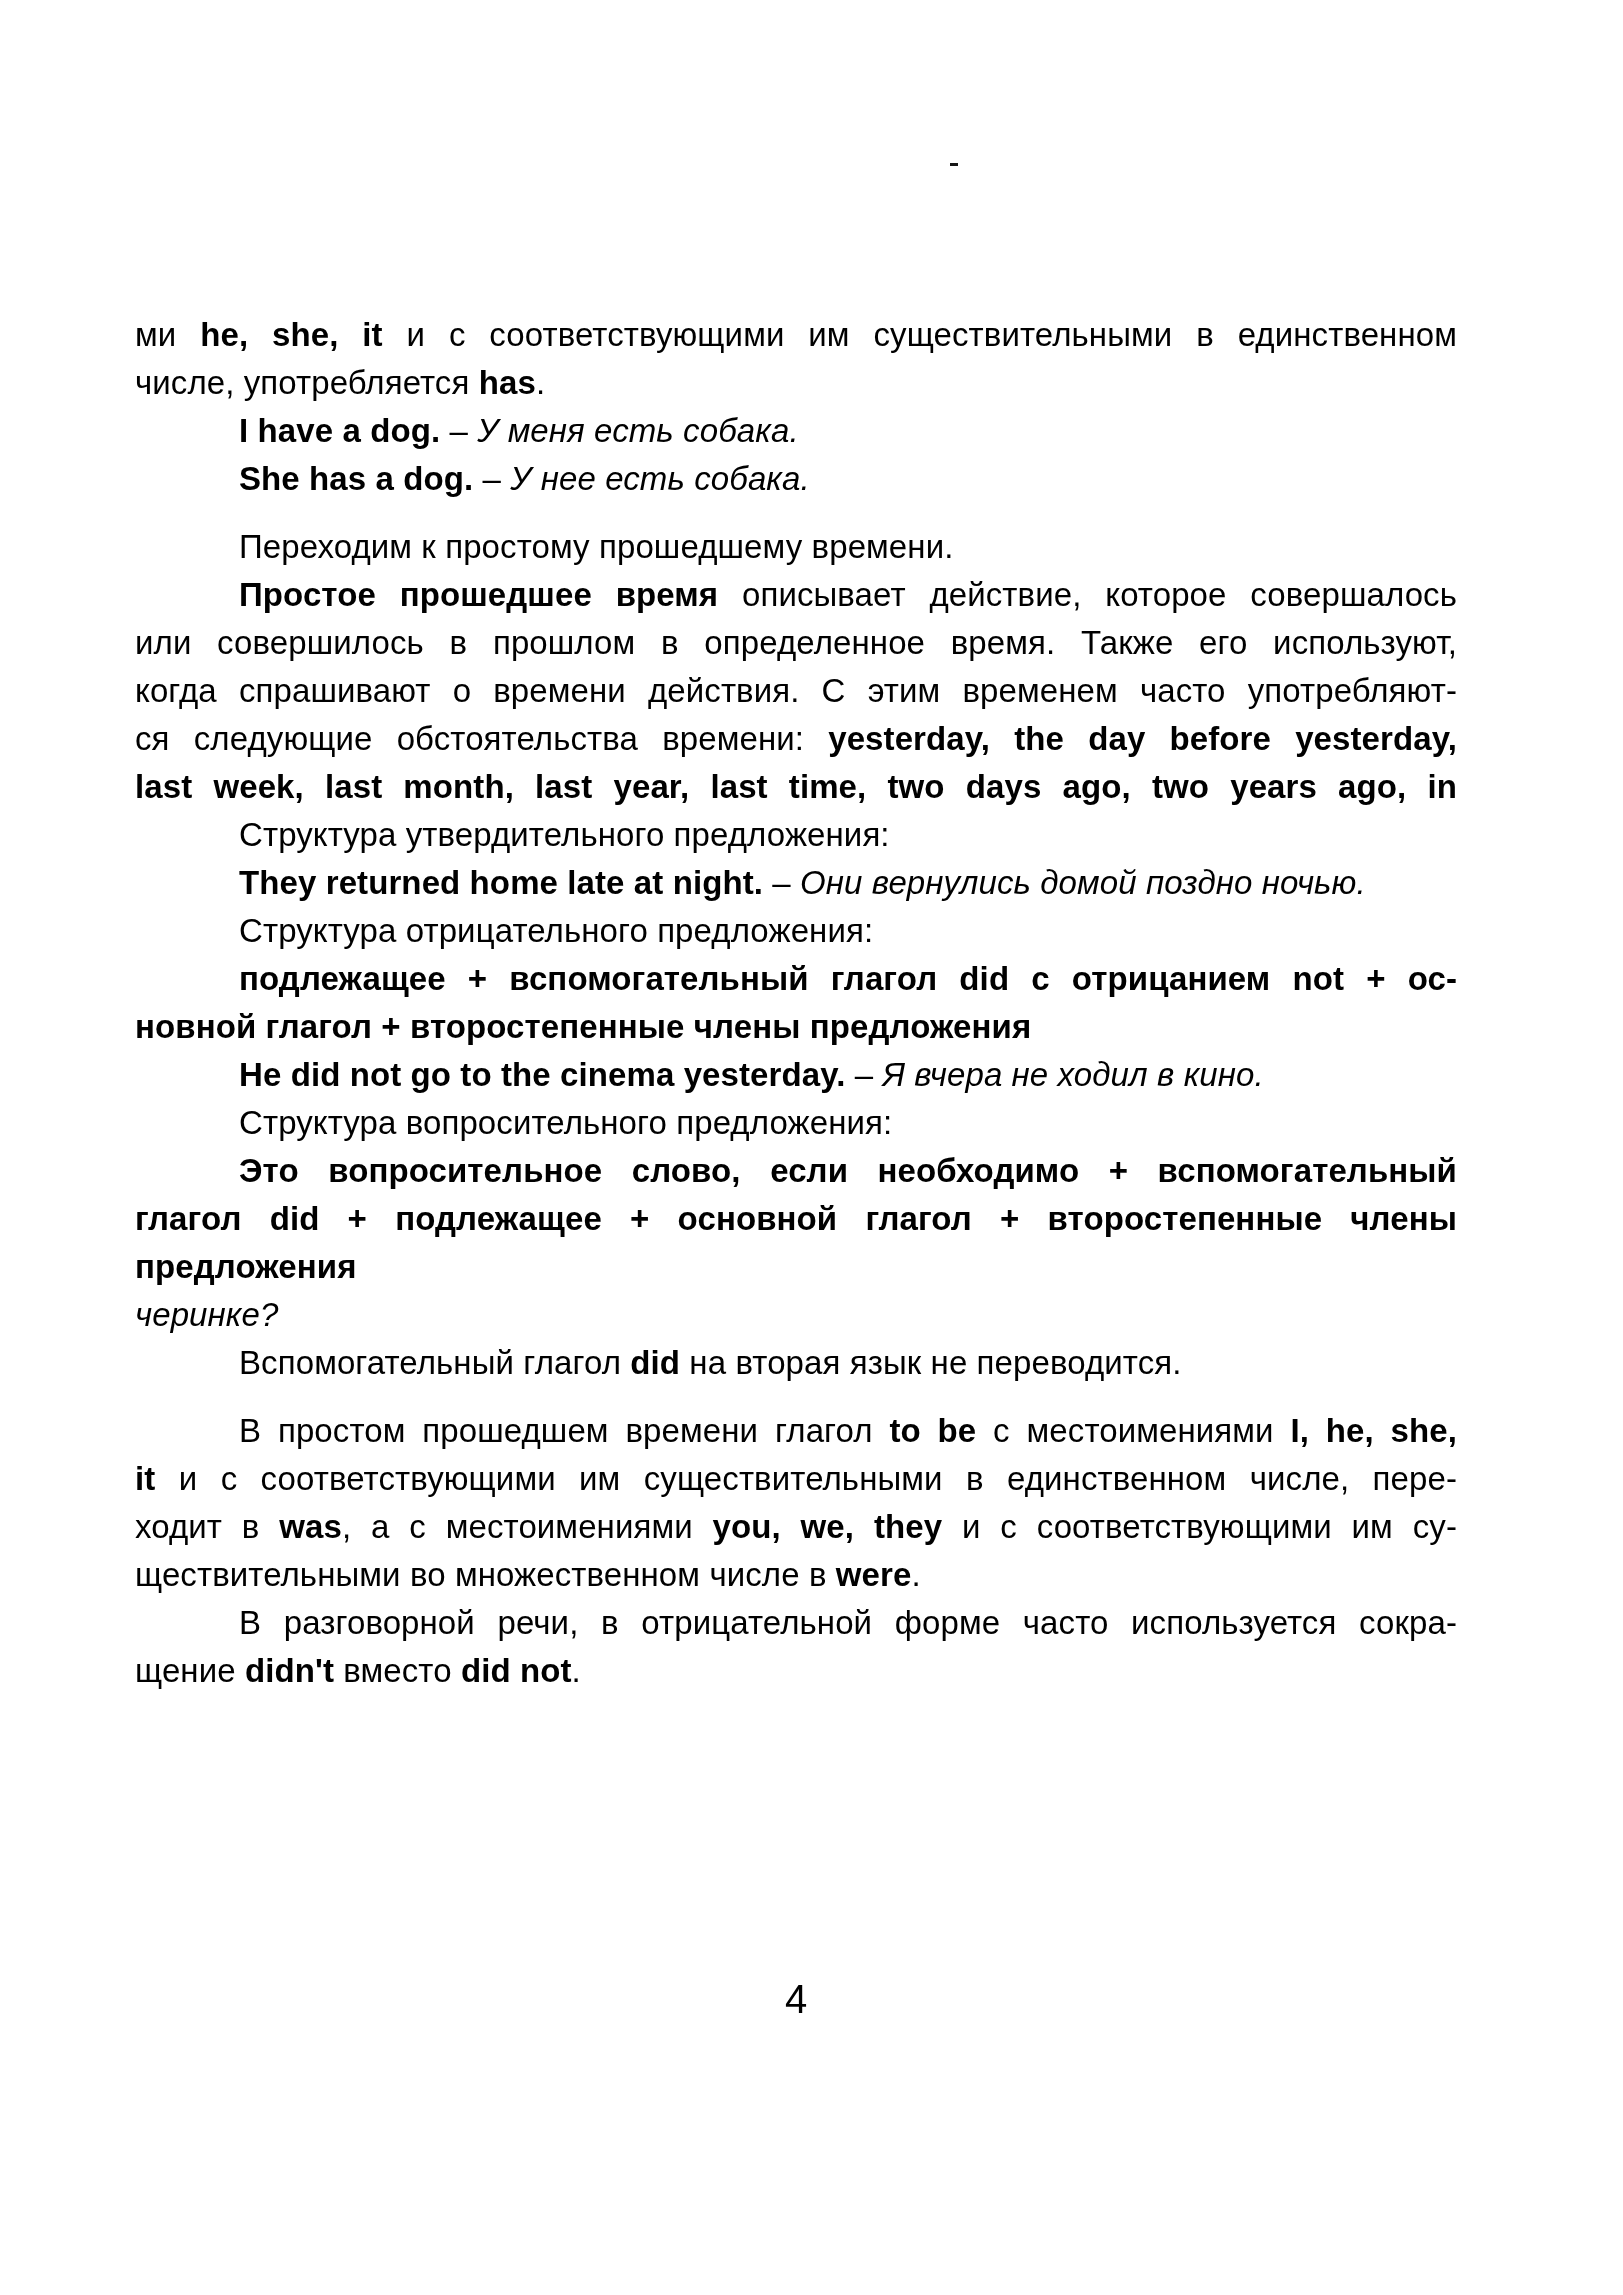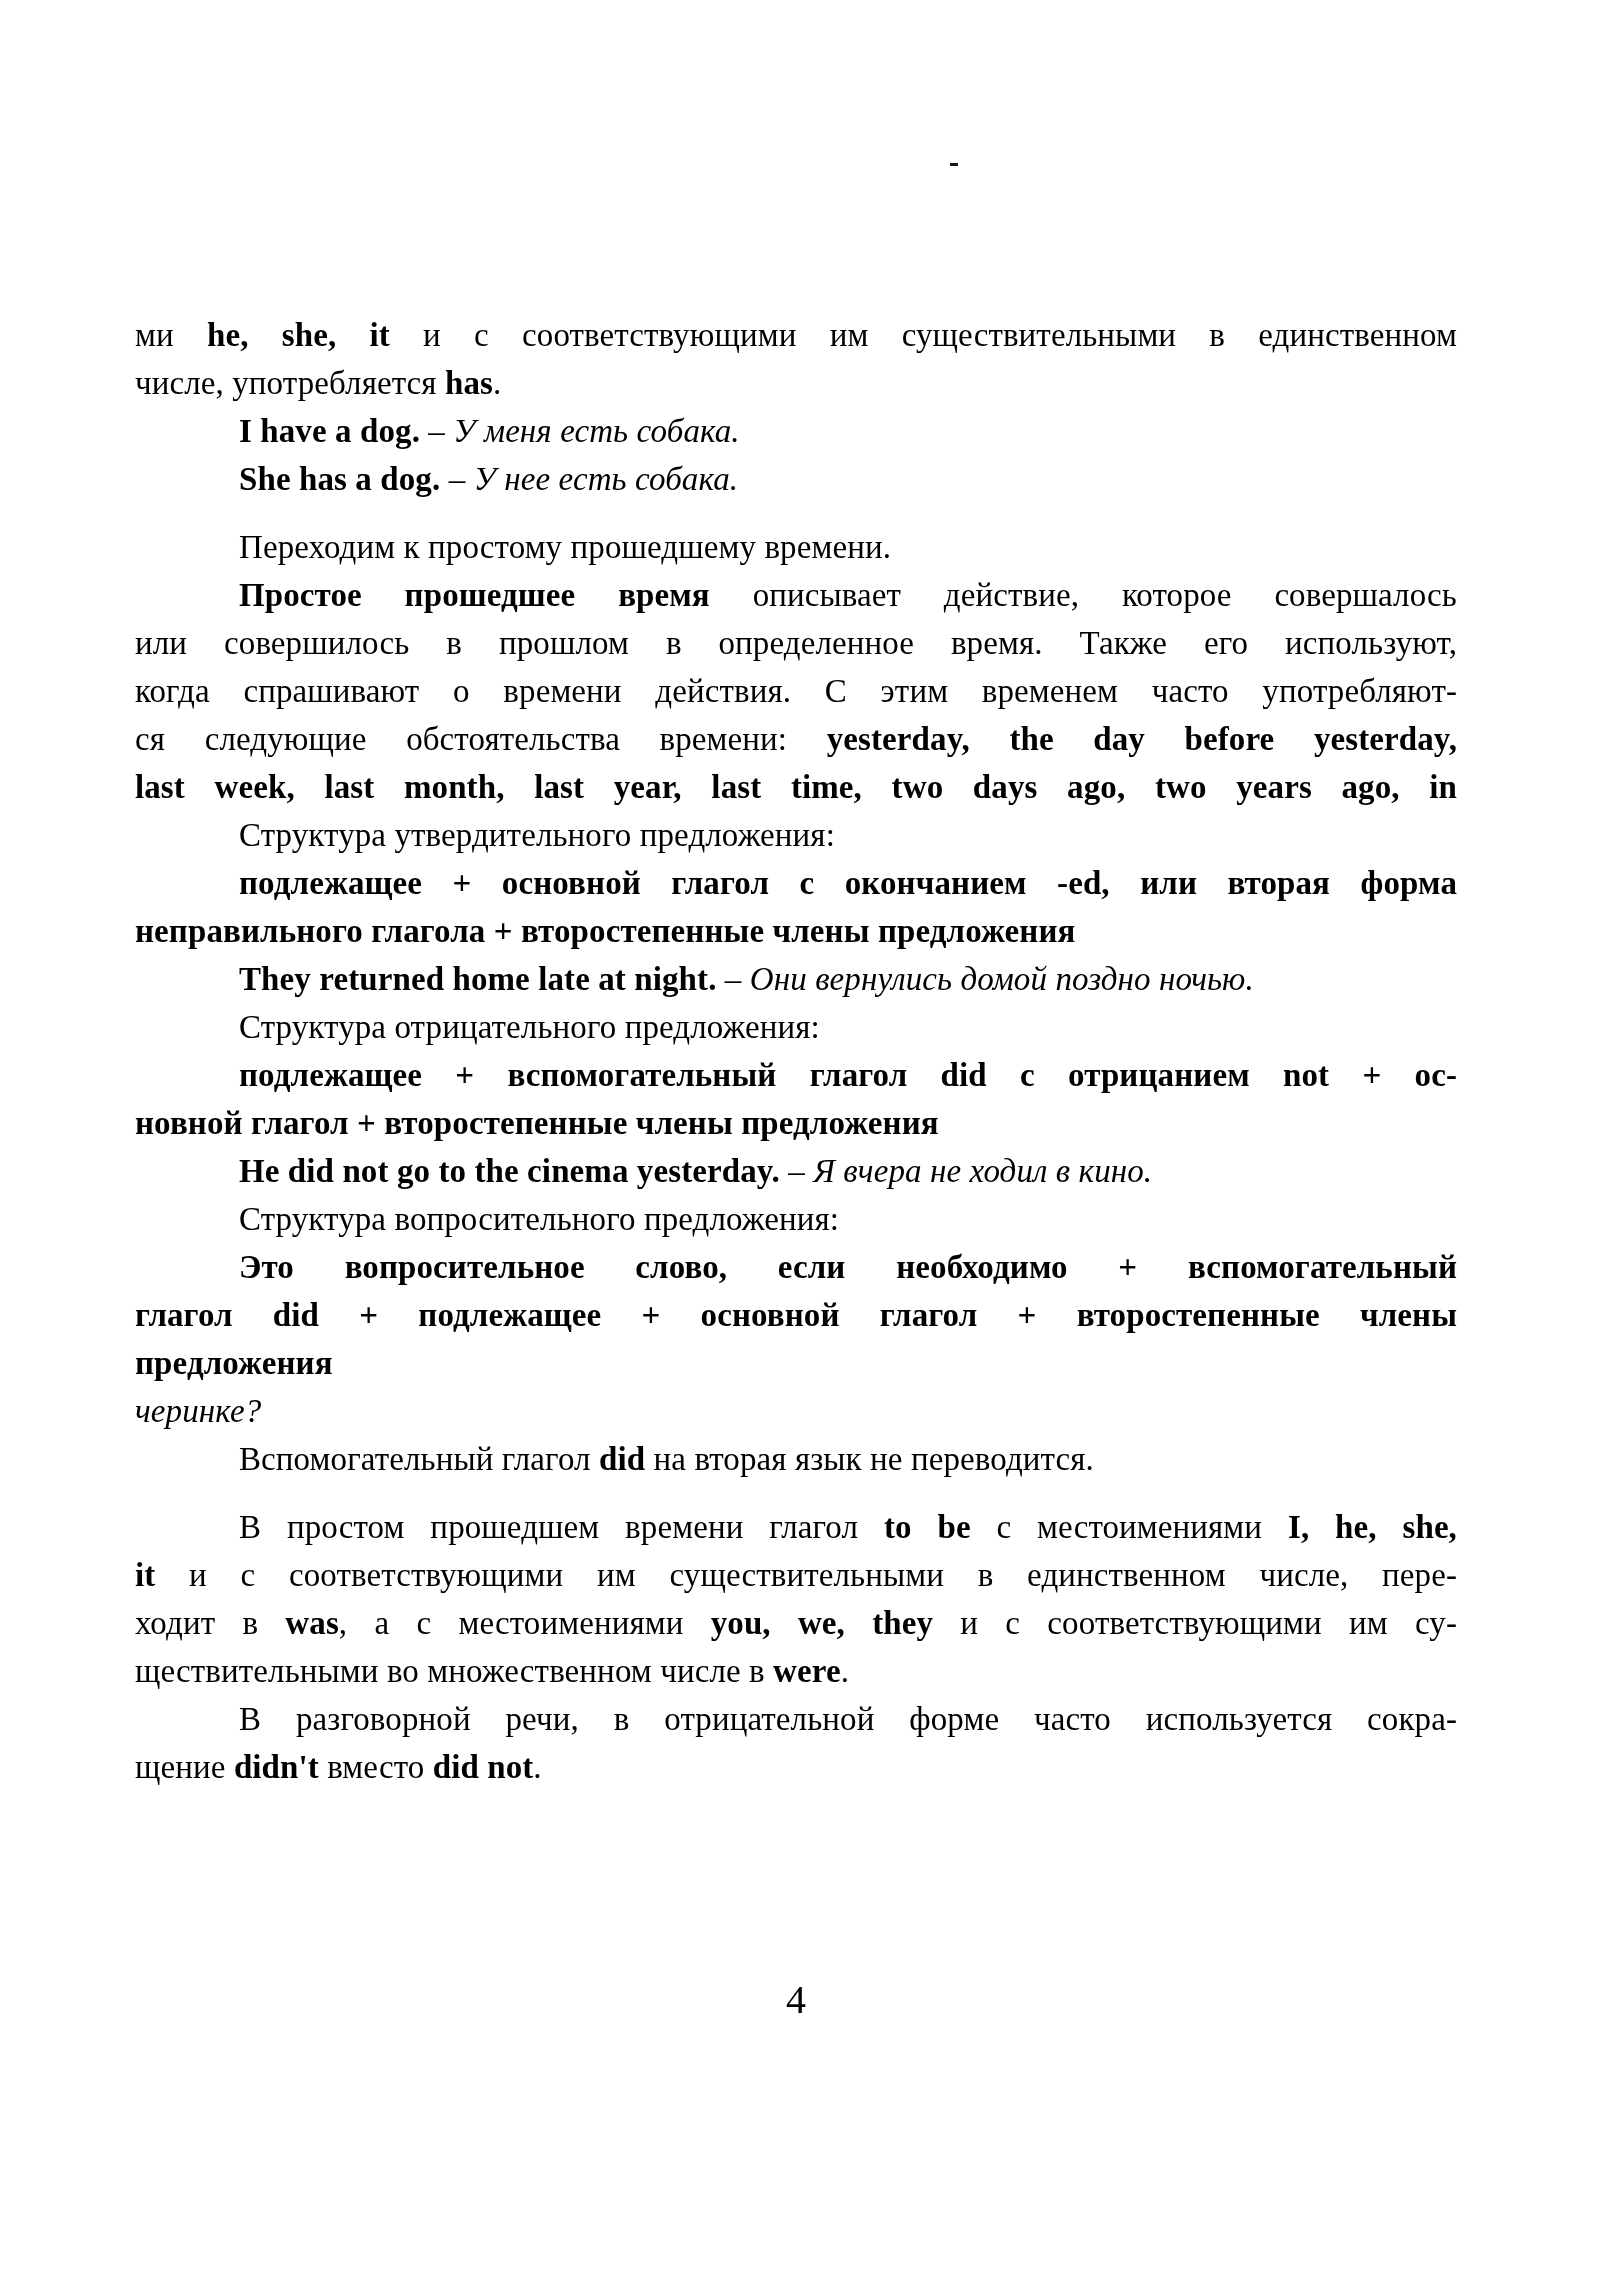--- a/index.html
+++ b/index.html
@@ -6,21 +6,21 @@
     margin: 0;
     padding: 0;
     background: #ffffff;
   }
   .page {
     position: relative;
     width: 1547px;
     height: 2295px;
     background: #ffffff;
     color: #000000;
-    font-family: Liberation Serif, serif;
+    font-family: Liberation Sans, sans-serif;
     overflow: hidden;
   }
   .artifact-dash {
     position: absolute;
     left: 950px;
     top: 163px;
     width: 8.1px;
     height: 3.1px;
     background: #161616;
   }
@@ -79,24 +79,20 @@
         <div class="line just ind"><span class="b">Простое прошедшее время</span><span class=""> описывает действие, которое совершалось</span></div>
         <div class="line just"><span class="">или совершилось в прошлом в определенное время. Также его используют,</span></div>
         <div class="line just"><span class="">когда спрашивают о времени действия. С этим временем часто употребляют-</span></div>
         <div class="line just"><span class="">ся следующие обстоятельства времени: </span><span class="b">yesterday, the day before yesterday,</span></div>
         <div class="line just"><span class="b">last week, last month, last year, last time, two days ago, two years ago, in</span></div>
       </div>
       <div class="para">
         <div class="line ind"><span class="">Структура утвердительного предложения:</span></div>
       </div>
       <div class="para">
-        <div class="line just ind"><span class="b">подлежащее + основной глагол с окончанием -ed, или вторая форма</span></div>
-        <div class="line"><span class="b">неправильного глагола + второстепенные члены предложения</span></div>
-      </div>
-      <div class="para">
         <div class="line ind"><span class="b">They returned home late at night.</span><span class=""> – </span><span class="i">Они вернулись домой поздно ночью.</span></div>
       </div>
       <div class="para">
         <div class="line ind"><span class="">Структура отрицательного предложения:</span></div>
       </div>
       <div class="para">
         <div class="line just ind"><span class="b">подлежащее + вспомогательный глагол did с отрицанием not + ос-</span></div>
         <div class="line"><span class="b">новной глагол + второстепенные члены предложения</span></div>
       </div>
       <div class="para">

